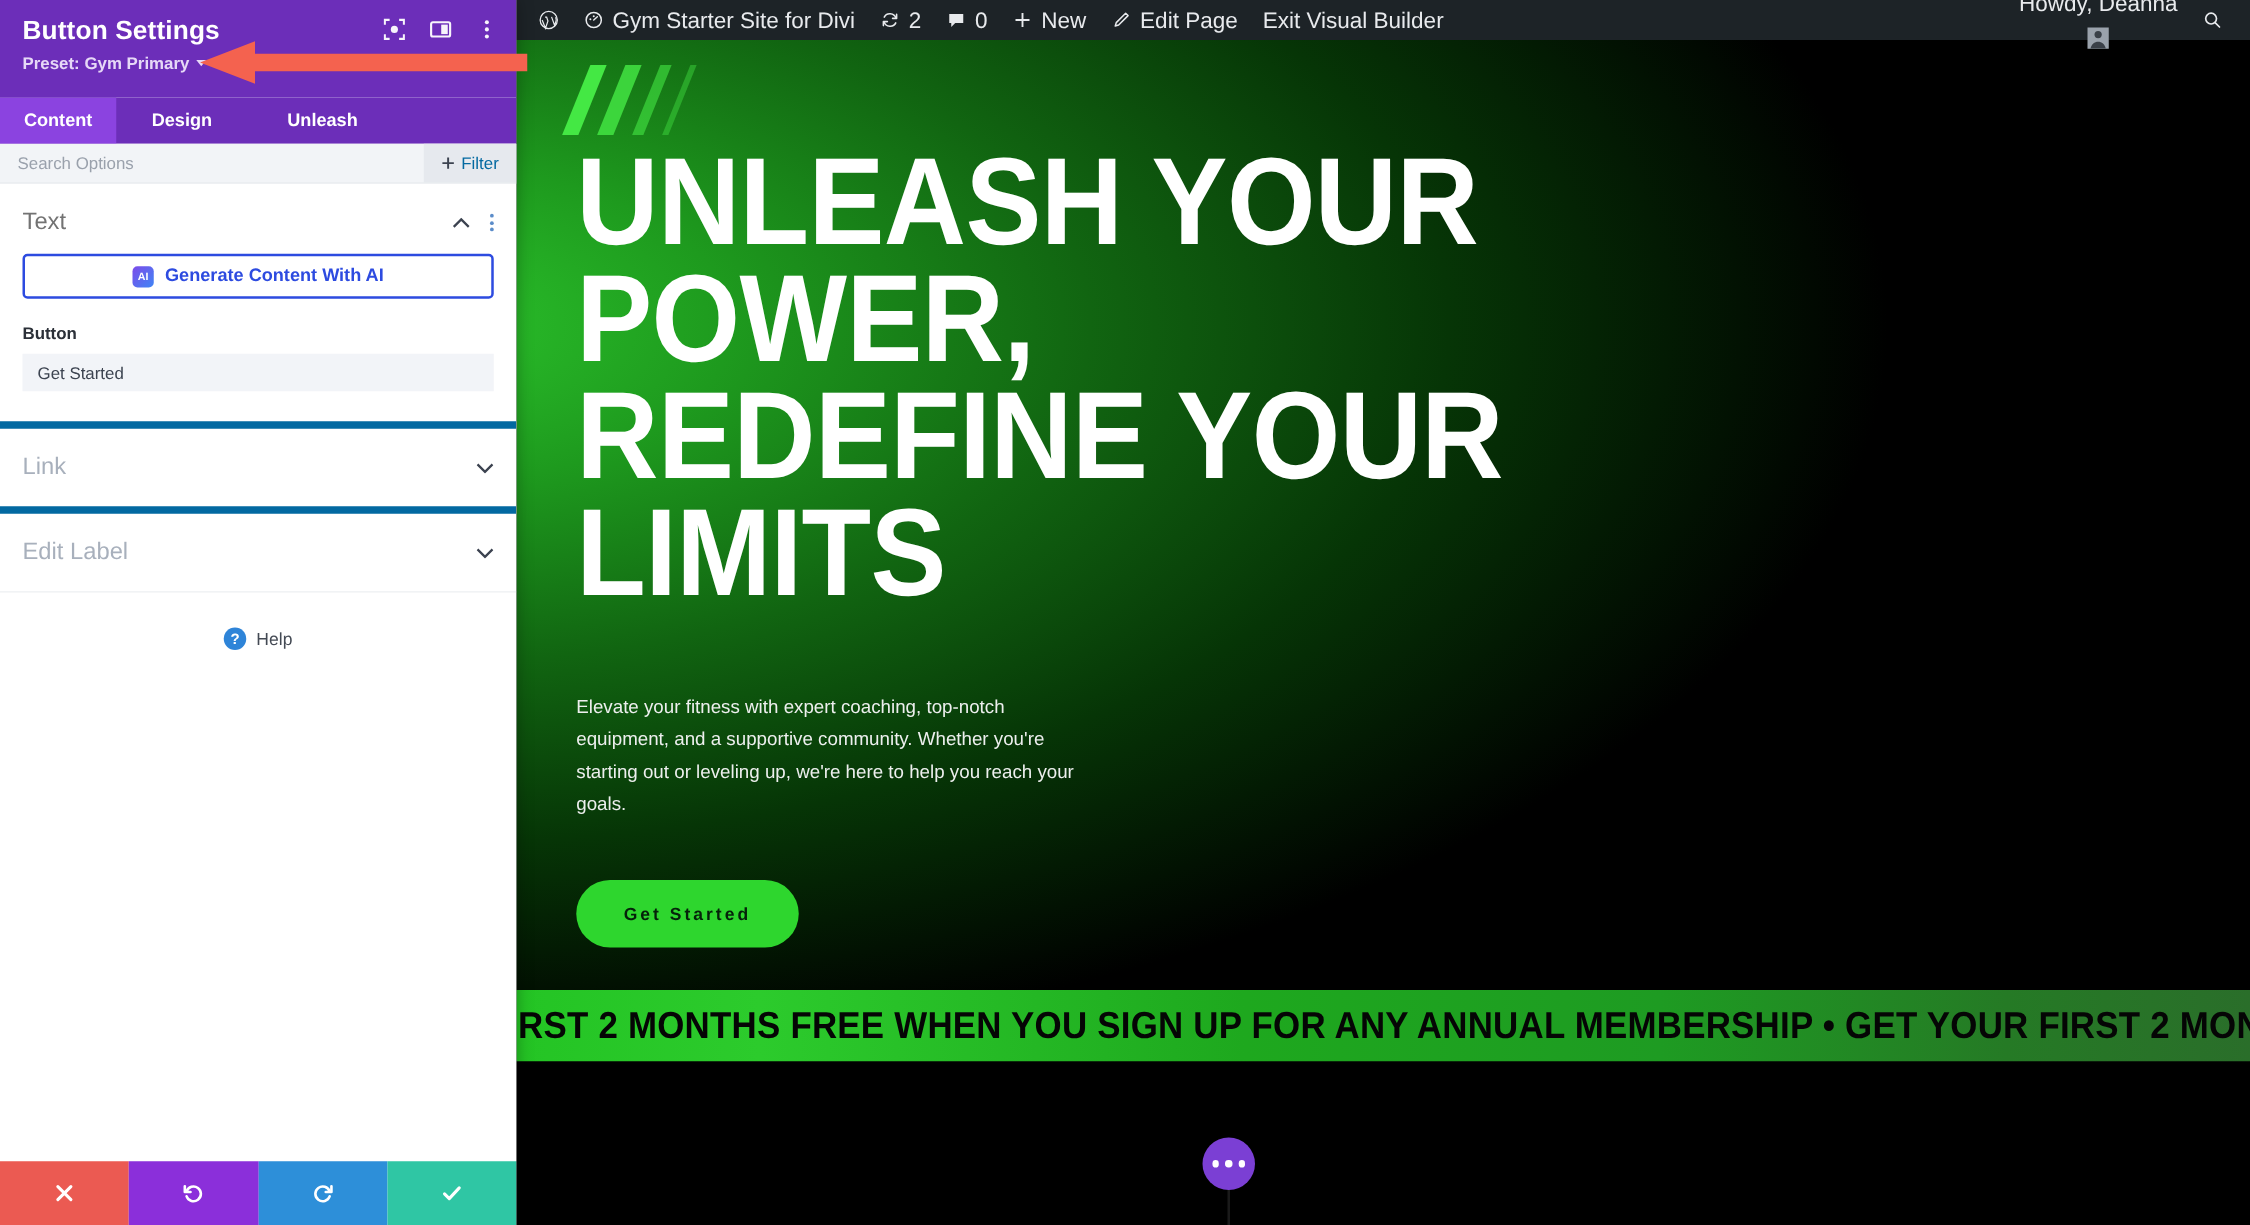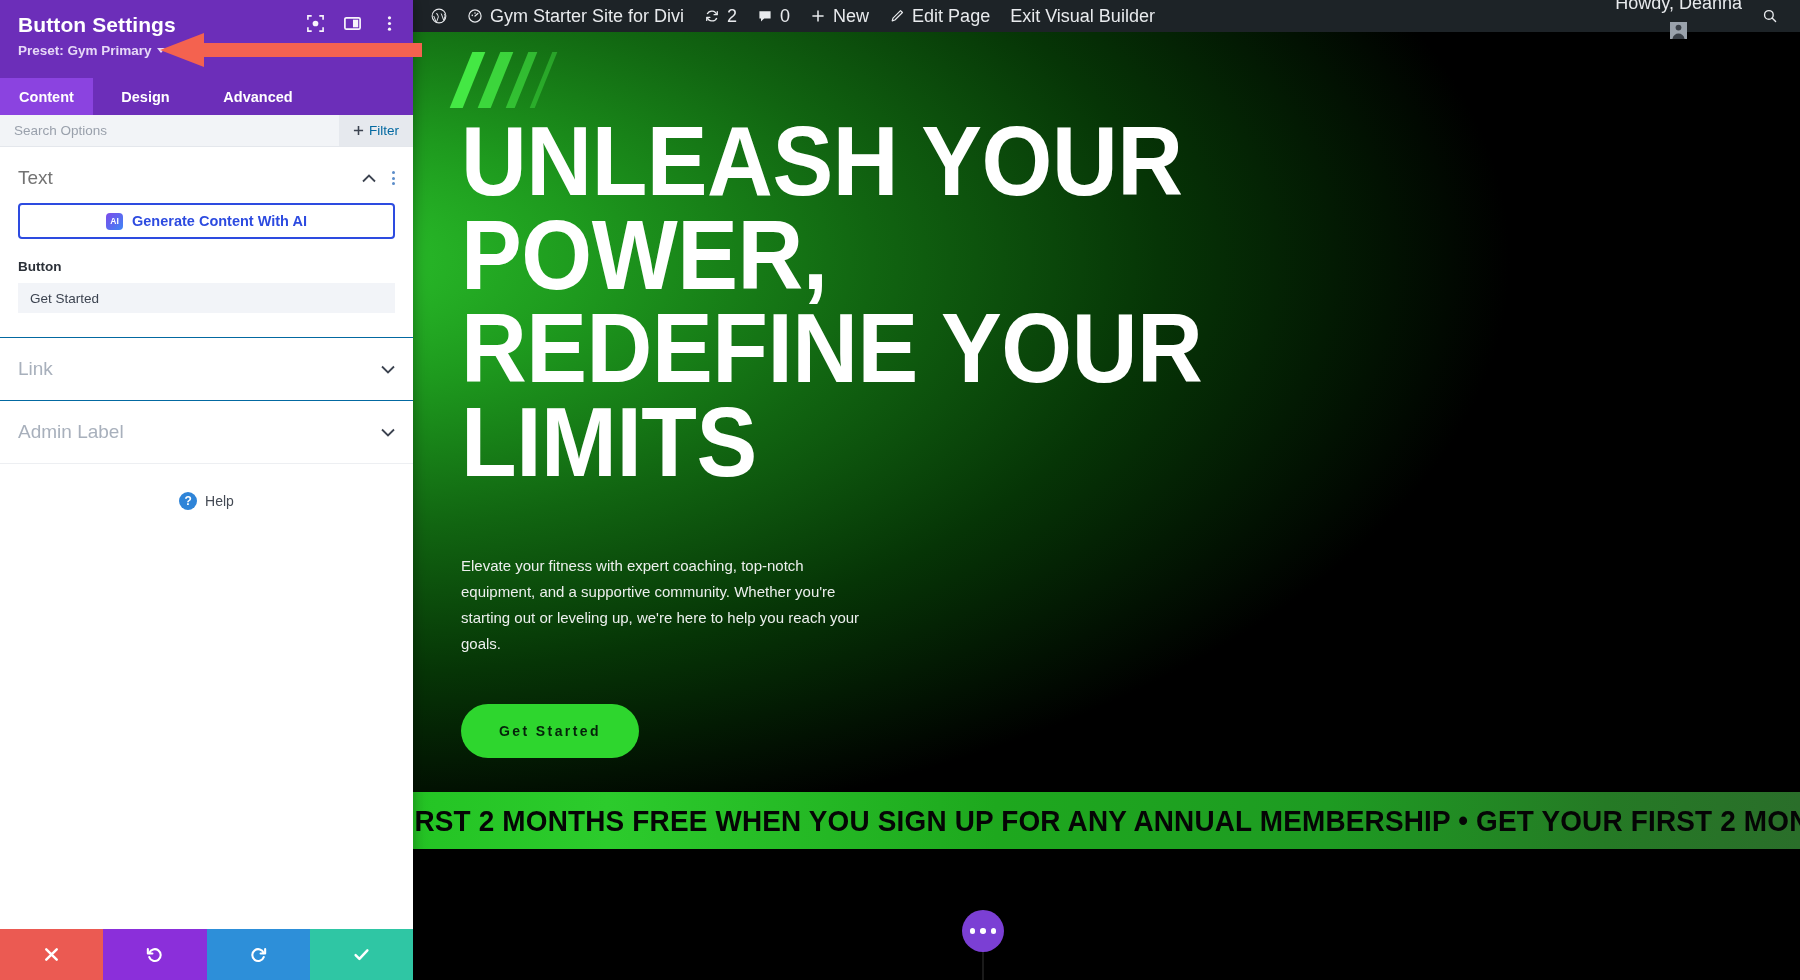--- a/index.html
+++ b/index.html
@@ -56,26 +56,26 @@
   #ai-btn {
     margin:0 18px; height:36px; border:2px solid #2D4BE0; border-radius:4px;
     display:flex; align-items:center; justify-content:center; gap:9px;
     cursor:pointer; background:#fff;
   }
   #ai-badge { width:17px; height:17px; border-radius:4px; color:#fff;
               font-size:8.5px; font-weight:700; display:flex; align-items:center; justify-content:center;
               background:linear-gradient(135deg,#7D4BEA 0%,#3E86F5 100%); }
   #ai-label { font-size:14.5px; color:#2D4BE0; font-weight:700; }
 
-  #button-field-wrap { padding:8px 18px 24px;margin-top:12px; }
+  #button-field-wrap { padding:20px 18px 24px; }
   #button-field-label { font-size:13.5px; color:#2B3038; font-weight:700; margin-bottom:9px; }
   #button-field-input { width:100%; height:30px; background:#F2F4F8; border:none; outline:none;
                         font-size:13.5px; color:#3C4350; padding:0 12px; font-family:inherit; }
 
-  .collapsed-sec { border-top:1px solid #0369a1; padding:20px 18px; display:flex; align-items:center; cursor:pointer; }
+  .collapsed-sec { border-top:6px solid #0369a1; padding:20px 18px; display:flex; align-items:center; cursor:pointer; }
   #admin-label-sec { border-bottom:1px solid #EDEFF2; }
 
   #help-row { display:flex; align-items:center; justify-content:center; gap:8px; padding:28px 0 0; cursor:pointer; }
   #help-icon { width:18px;height:18px;border-radius:50%;background:#2E84D8;color:#fff;font-size:12px;
                font-weight:700; display:flex;align-items:center;justify-content:center; }
   #help-label { font-size:14px; color:#444A54; }
 
   #panel-actions { display:flex; height:51px; }
   .act { flex:1; display:flex; align-items:center; justify-content:center; cursor:pointer; }
   #act-cancel { background:#EB5A52; }
@@ -154,21 +154,21 @@
         <circle cx="10" cy="4" r="1.7" fill="#fff"></circle>
         <circle cx="10" cy="10" r="1.7" fill="#fff"></circle>
         <circle cx="10" cy="16" r="1.7" fill="#fff"></circle>
       </svg>
     </div>
   </div>
 
   <div id="tabs">
     <div class="tab active" id="tab-content">Content</div>
     <div class="tab" id="tab-design">Design</div>
-    <div class="tab" id="tab-advanced">Advanced</div>
+    <div class="tab" id="tab-advanced">Unleash</div>
   </div>
 
   <div id="search-row">
     <input id="search-input" autocomplete="off" placeholder="Search Options" style="">
     <div id="filter-btn">
       <svg width="11" height="11" viewBox="0 0 12 12">
         <path d="M6 1v10M1 6h10" stroke="#3C4350" stroke-width="1.7" fill="none"></path>
       </svg>
       <span>Filter</span>
     </div>
@@ -199,21 +199,21 @@
     </div>
 
     <div class="collapsed-sec">
       <span class="section-title muted">Link</span>
       <svg class="chev" viewBox="0 0 14 9">
         <path d="M1 1.5L7 7.5l6-6" fill="none" stroke="#3C4350" stroke-width="1.8"></path>
       </svg>
     </div>
 
     <div class="collapsed-sec" id="admin-label-sec">
-      <span class="section-title muted">Admin Label</span>
+      <span class="section-title muted">Edit Label</span>
       <svg class="chev" viewBox="0 0 14 9">
         <path d="M1 1.5L7 7.5l6-6" fill="none" stroke="#3C4350" stroke-width="1.8"></path>
       </svg>
     </div>
 
     <div id="help-row">
       <span id="help-icon">?</span>
       <span id="help-label">Help</span>
     </div>
   </div>

